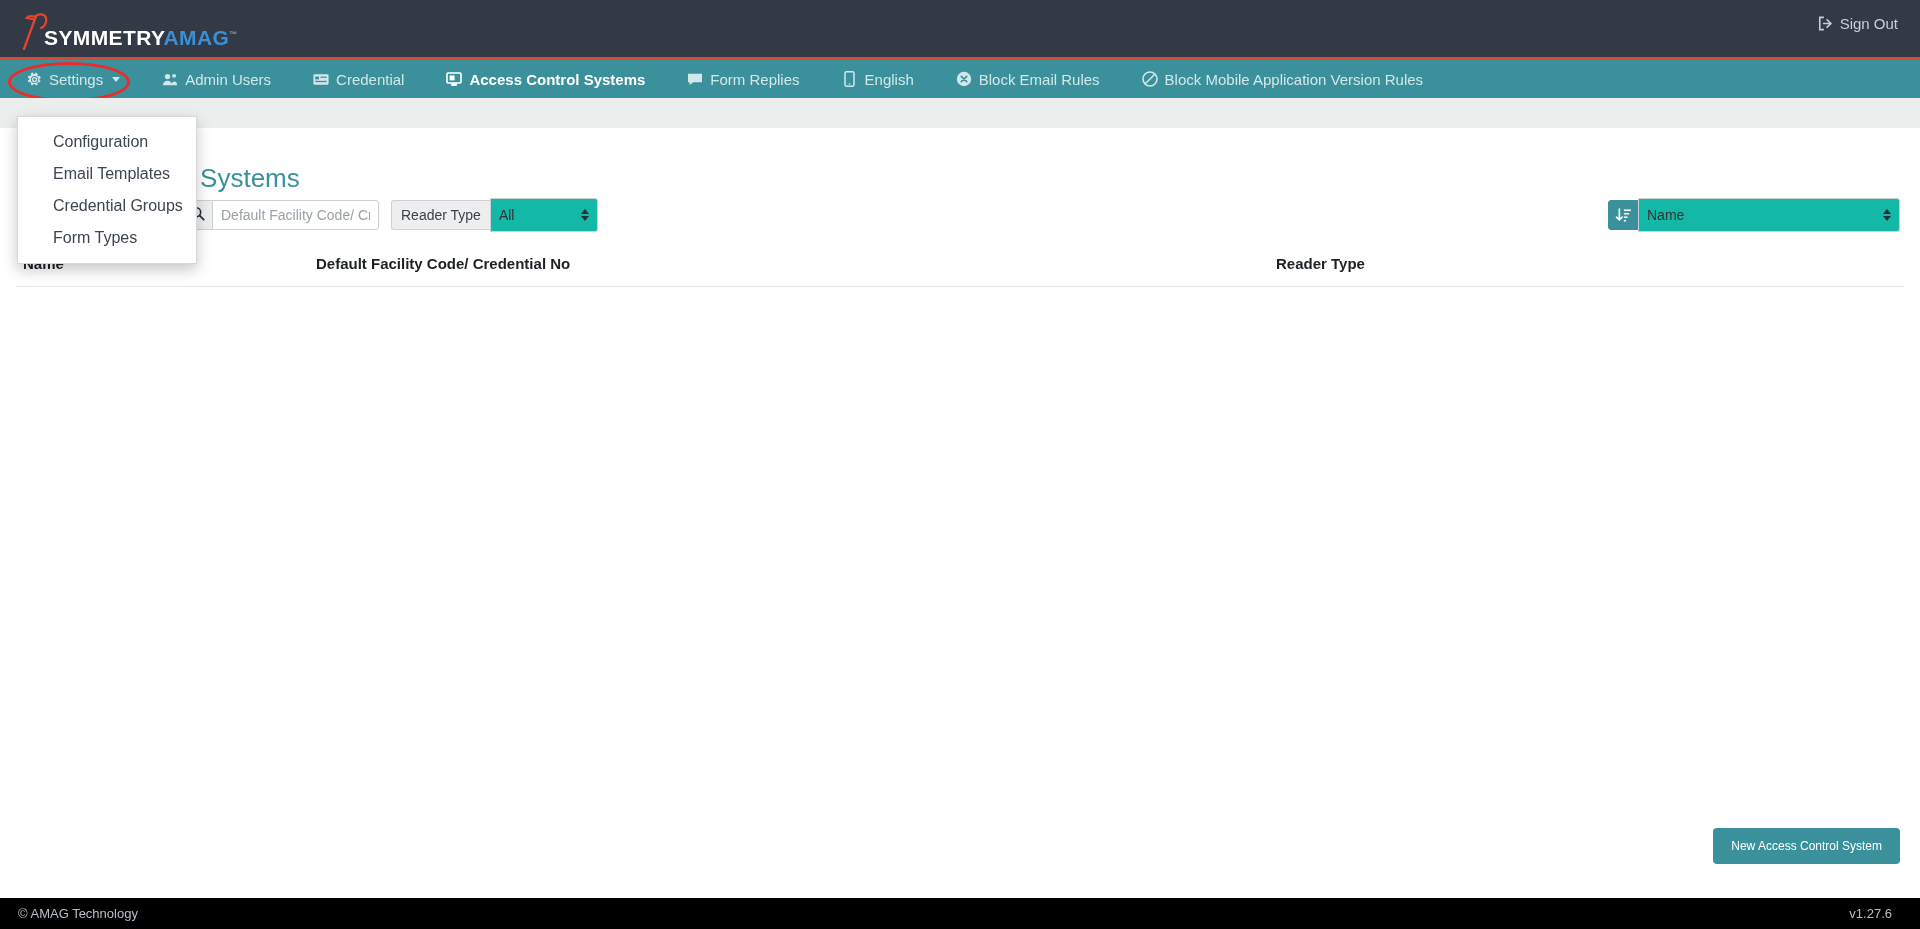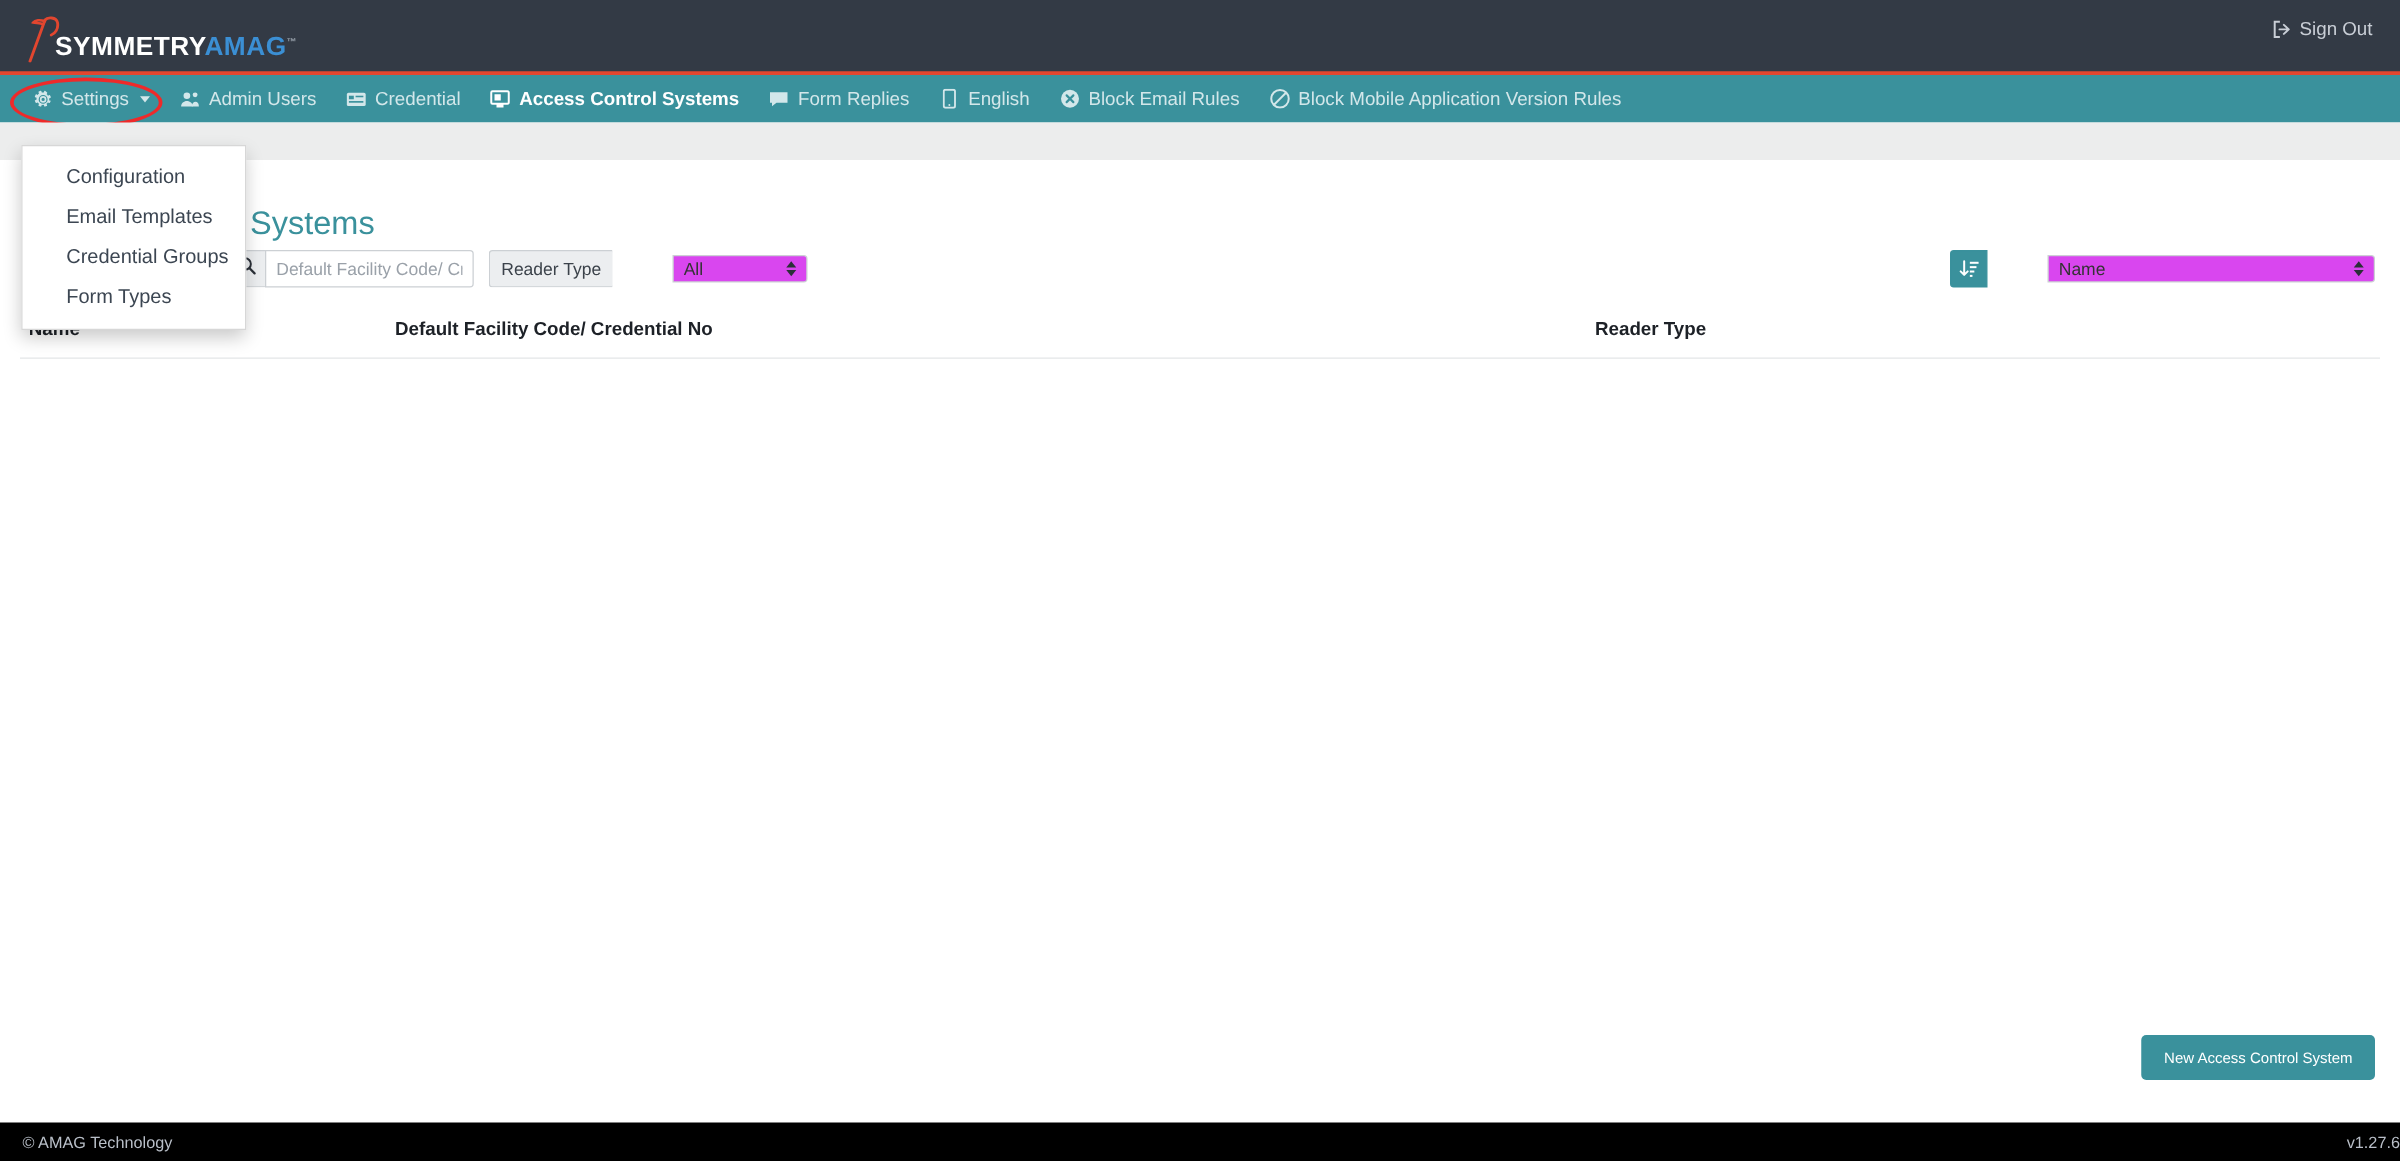--- a/index.html
+++ b/index.html
@@ -41,21 +41,21 @@
   }
   .signout svg{display:block;}
 
   
   .navbar{
     position:absolute;left:0;top:60px;width:1920px;height:38px;
     background:#3a919c;
   }
   .navitems{
     position:absolute;left:14px;top:0;height:38px;
-    display:flex;gap:0px;
+    display:flex;gap:18px;
   }
   .navitem{
     display:flex;align-items:center;gap:7px;
     height:38px;padding:0 12px;
     color:#d3e7ea;font-size:15px;white-space:nowrap;cursor:pointer;
   }
   .navitem.active{color:#ffffff;font-weight:bold;}
   .navitem .ic{display:flex;align-items:center;justify-content:center;width:16px;height:16px;}
   .caret{
     width:0;height:0;border-left:4px solid transparent;border-right:4px solid transparent;
@@ -133,24 +133,24 @@
   }
   .fac-inp{width:167px;height:30px;border-radius:0 3px 3px 0;}
   .rtgrp{display:flex;align-items:center;margin-left:12px;}
   .rtlabel{
     height:30px;box-sizing:border-box;line-height:28px;
     background:#eceef0;border:1px solid #ccd0d4;border-right:none;
     border-radius:3px 0 0 3px;padding:0 9px;font-size:14px;color:#3b424a;
   }
   .sel-wrap{position:relative;display:inline-block;}
   .sel{
-    height:22px;box-sizing:border-box;
-    border:1px solid #ccd0d4;background:#d946ef;border-radius:0 3px 3px 0;
+    height:34px;box-sizing:border-box;
+    border:1px solid #ccd0d4;background:#14b8a6;border-radius:0 3px 3px 0;
     font-family:"Liberation Sans", sans-serif;font-size:14px;color:#333;
-    padding:0 28px 0 8px;appearance:none;-webkit-appearance:none;outline:none;cursor:pointer;margin-left:48px;
+    padding:0 28px 0 8px;appearance:none;-webkit-appearance:none;outline:none;cursor:pointer;
   }
   .rt-sel{width:108px;}
   .stepper{
     position:absolute;right:9px;top:50%;transform:translateY(-50%);
     pointer-events:none;display:flex;flex-direction:column;gap:2px;align-items:center;
   }
   .stepper i{display:block;width:0;height:0;border-left:4px solid transparent;border-right:4px solid transparent;}
   .stepper i.up{border-bottom:5px solid #2b3038;}
   .stepper i.dn{border-top:5px solid #2b3038;}
 
@@ -185,21 +185,21 @@
     font-family:"Liberation Sans", sans-serif;font-size:12px;
     cursor:pointer;white-space:nowrap;
   }
 
   
   .footer{
     position:absolute;left:0;top:898px;width:1920px;height:31px;
     background:#000000;color:#b9bfc8;font-size:13px;
   }
   .footer .left{position:absolute;left:18px;top:8px;}
-  .footer .right{position:absolute;right:0;top:8px;}
+  .footer .right{position:absolute;right:28px;top:8px;}
 </style>
 </head>
 <body>
 
 <div class="app">
 
   <div class="topbar">
     <div class="logo">
       <div class="logo-mark">
         <svg width="30" height="38" viewBox="0 0 30 38" aria-hidden="true">

